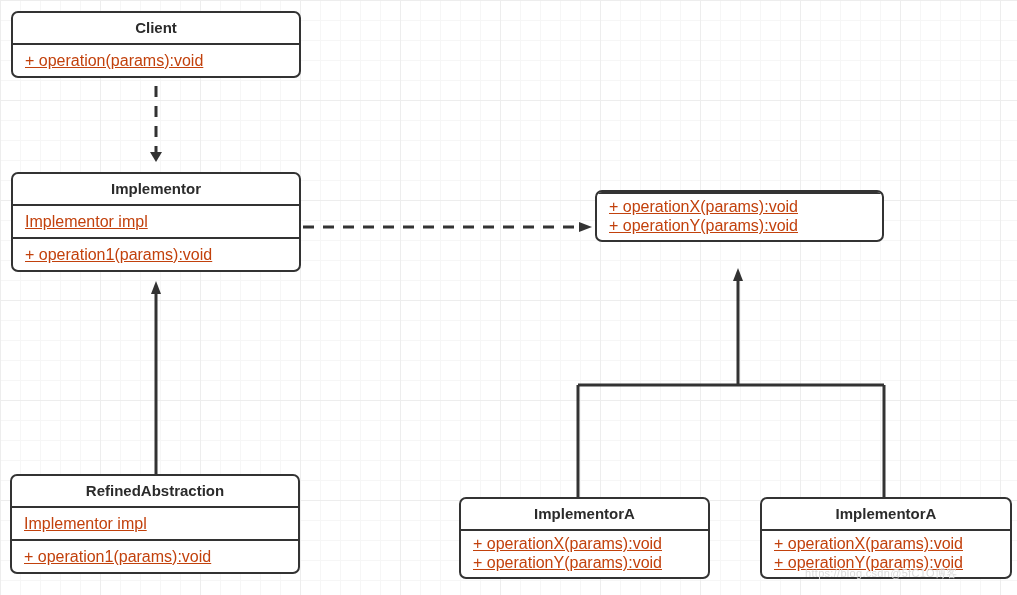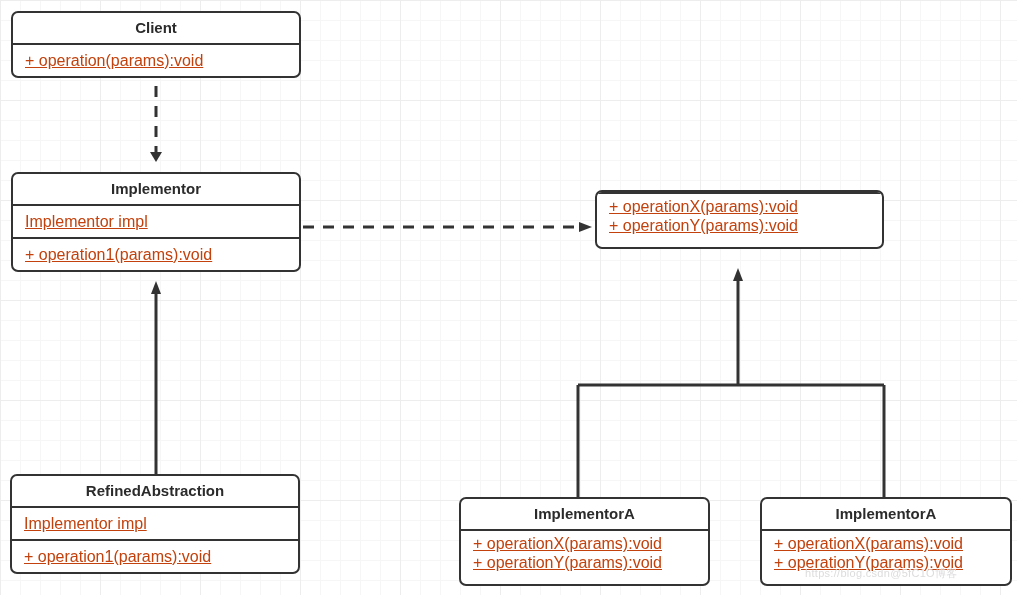--- a/index.html
+++ b/index.html
@@ -56,21 +56,21 @@
     color: #c2410c;
     line-height: 19px;
     white-space: nowrap;
     text-decoration: underline;
   }
   .uml-compartment .member {
     display: block;
   }
   .compartment-tight {
     padding-top: 3px;
-    padding-bottom: 12px;
+    padding-bottom: 5px;
   }
   .watermark {
     position: absolute;
     font-size: 11px;
     color: #dcdcdc;
     letter-spacing: 0.3px;
     white-space: nowrap;
     user-select: none;
   }
 </style>

